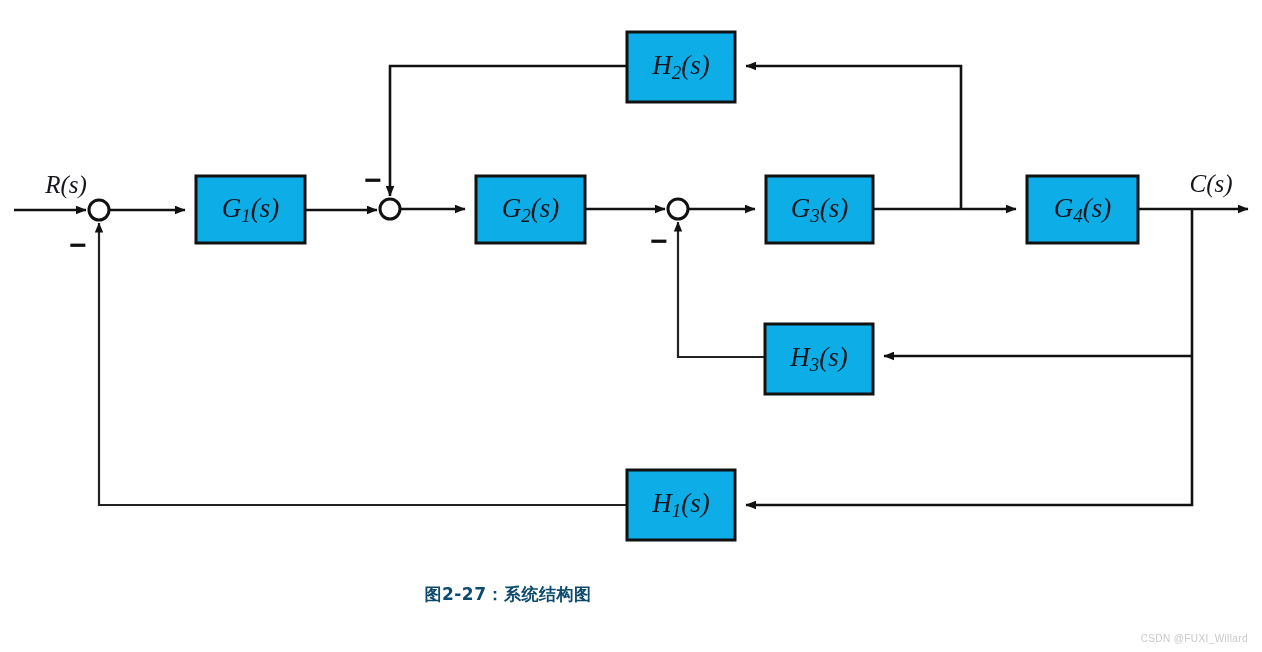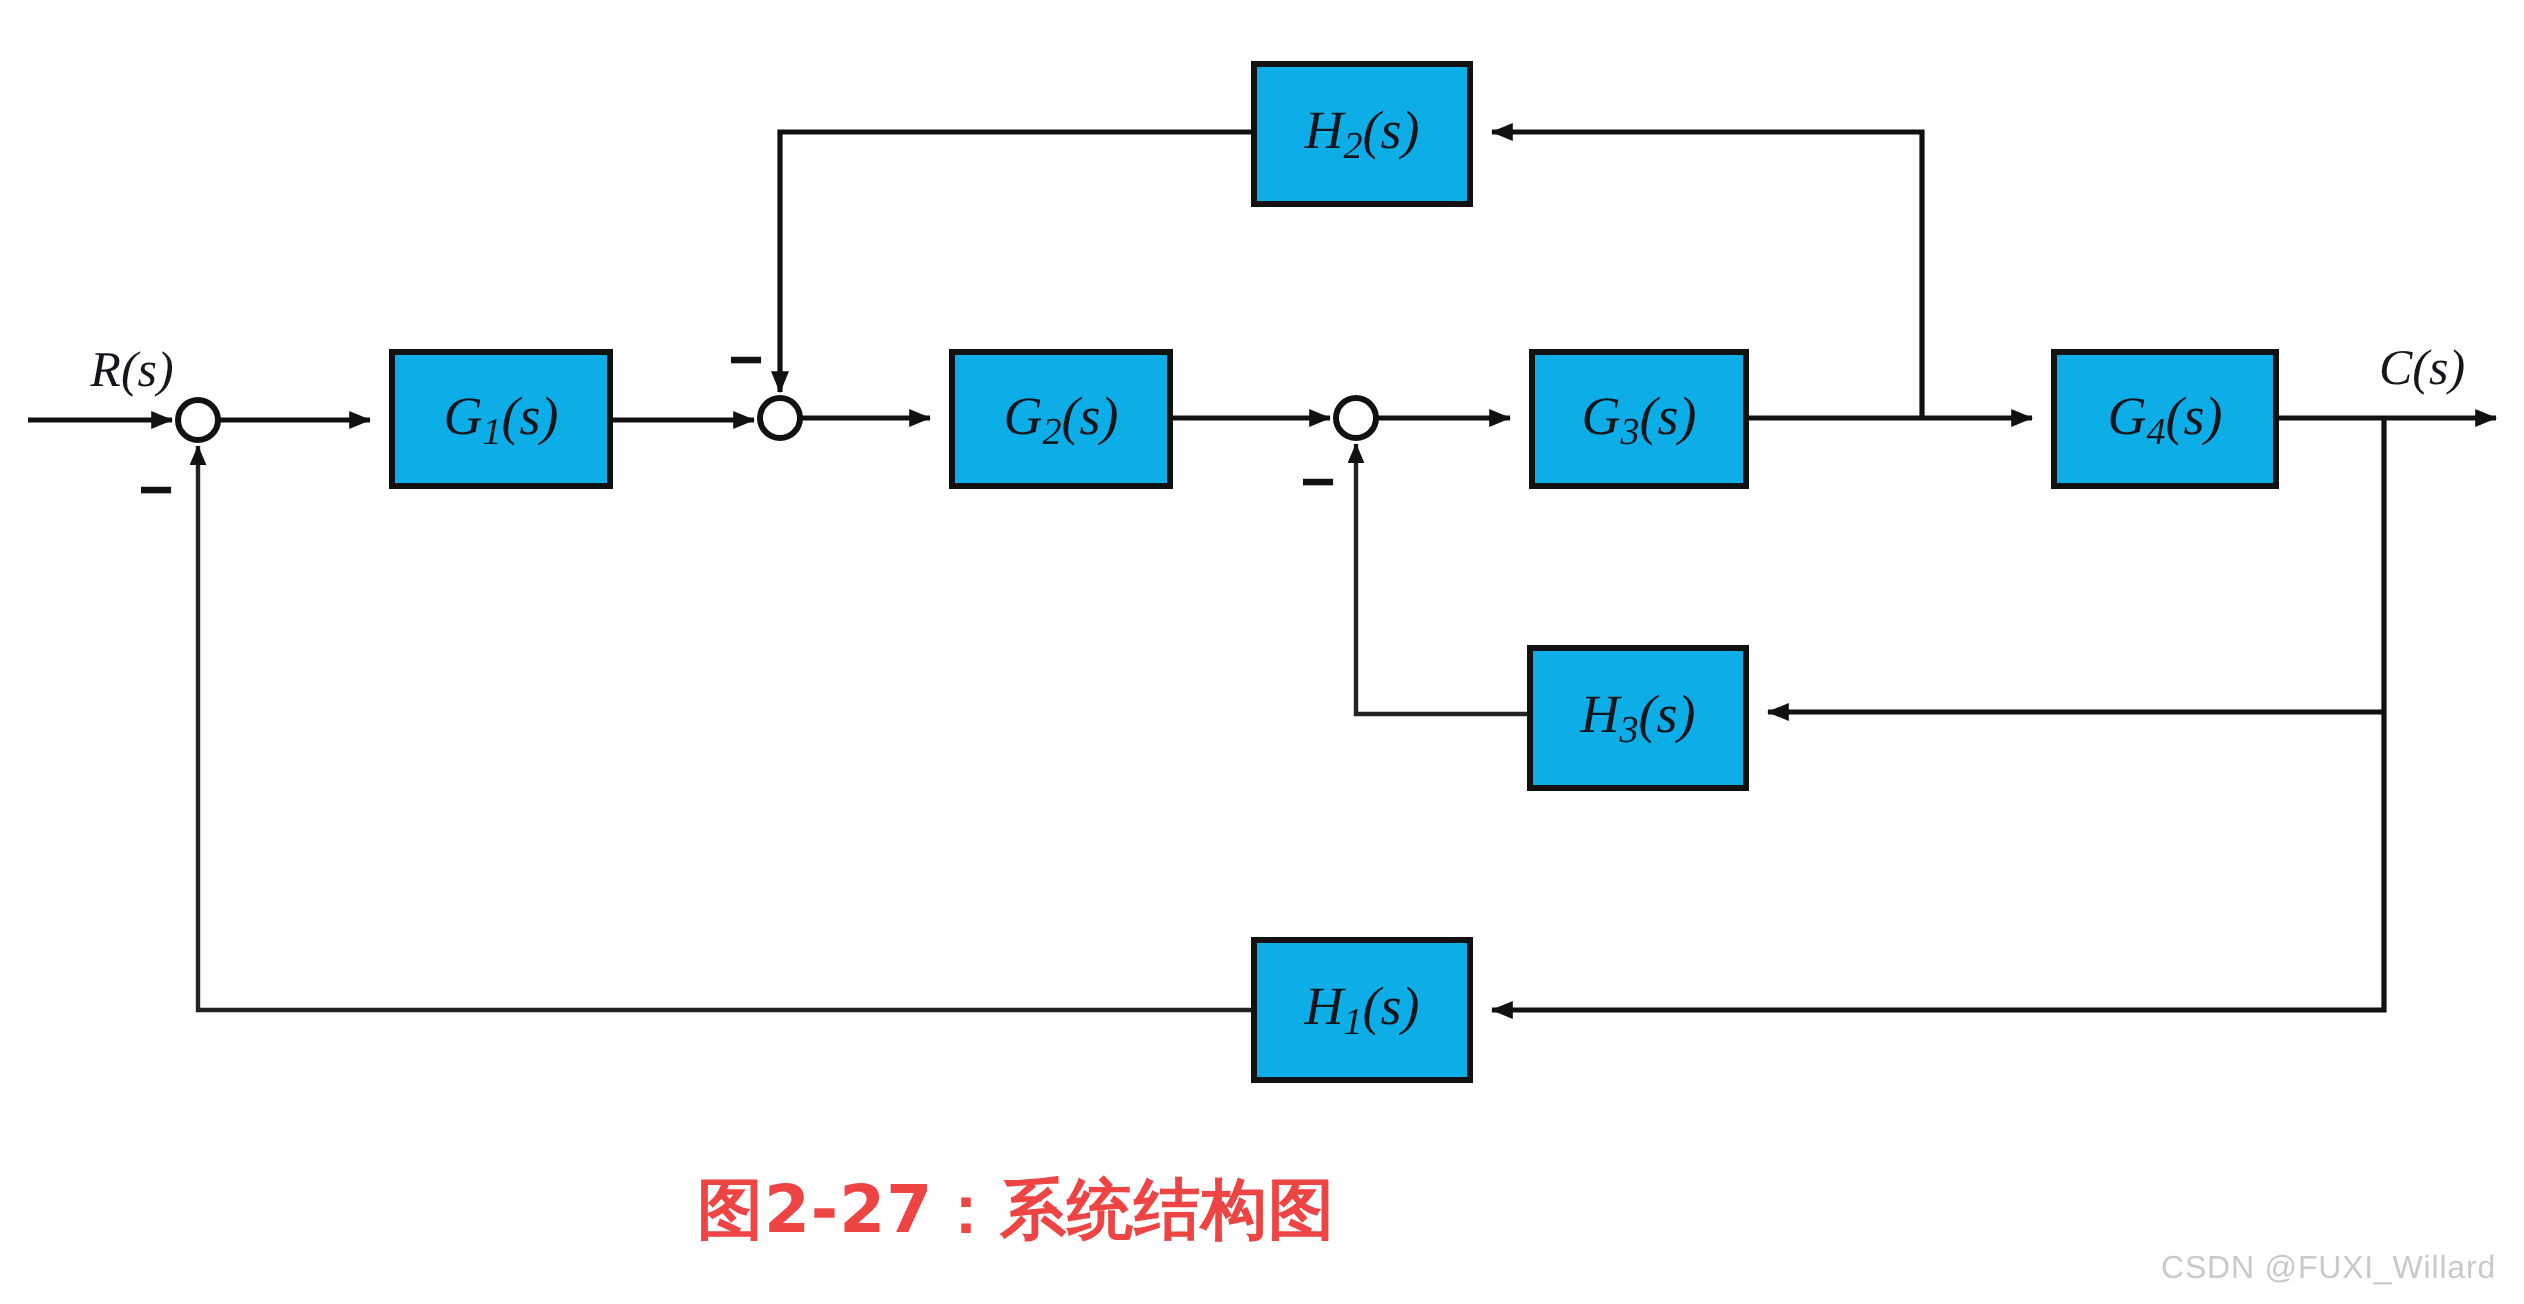--- a/index.html
+++ b/index.html
@@ -74,32 +74,32 @@
     text-anchor: middle;
     dominant-baseline: middle;
   }
   .caption-text {
     position: absolute;
     left: 0;
     top: 583px;
     width: 1016px;
     text-align: center;
     font-family: "DejaVu Sans", "Liberation Sans", sans-serif;
-    font-size: 33px;
+    font-size: 17px;
     font-weight: bold;
-    color: #ef4444;
+    color: #0c4a6e;
     letter-spacing: 0.5px;
     white-space: nowrap;
   }
   .watermark-text {
     position: absolute;
     right: 14px;
     bottom: 8px;
     font-family: "Liberation Sans", sans-serif;
-    font-size: 16px;
+    font-size: 10px;
     color: #c9c9c9;
     letter-spacing: 0.4px;
     white-space: nowrap;
   }
 </style>
 </head>
 <body>
 
 <div id="diagram-root">
 

